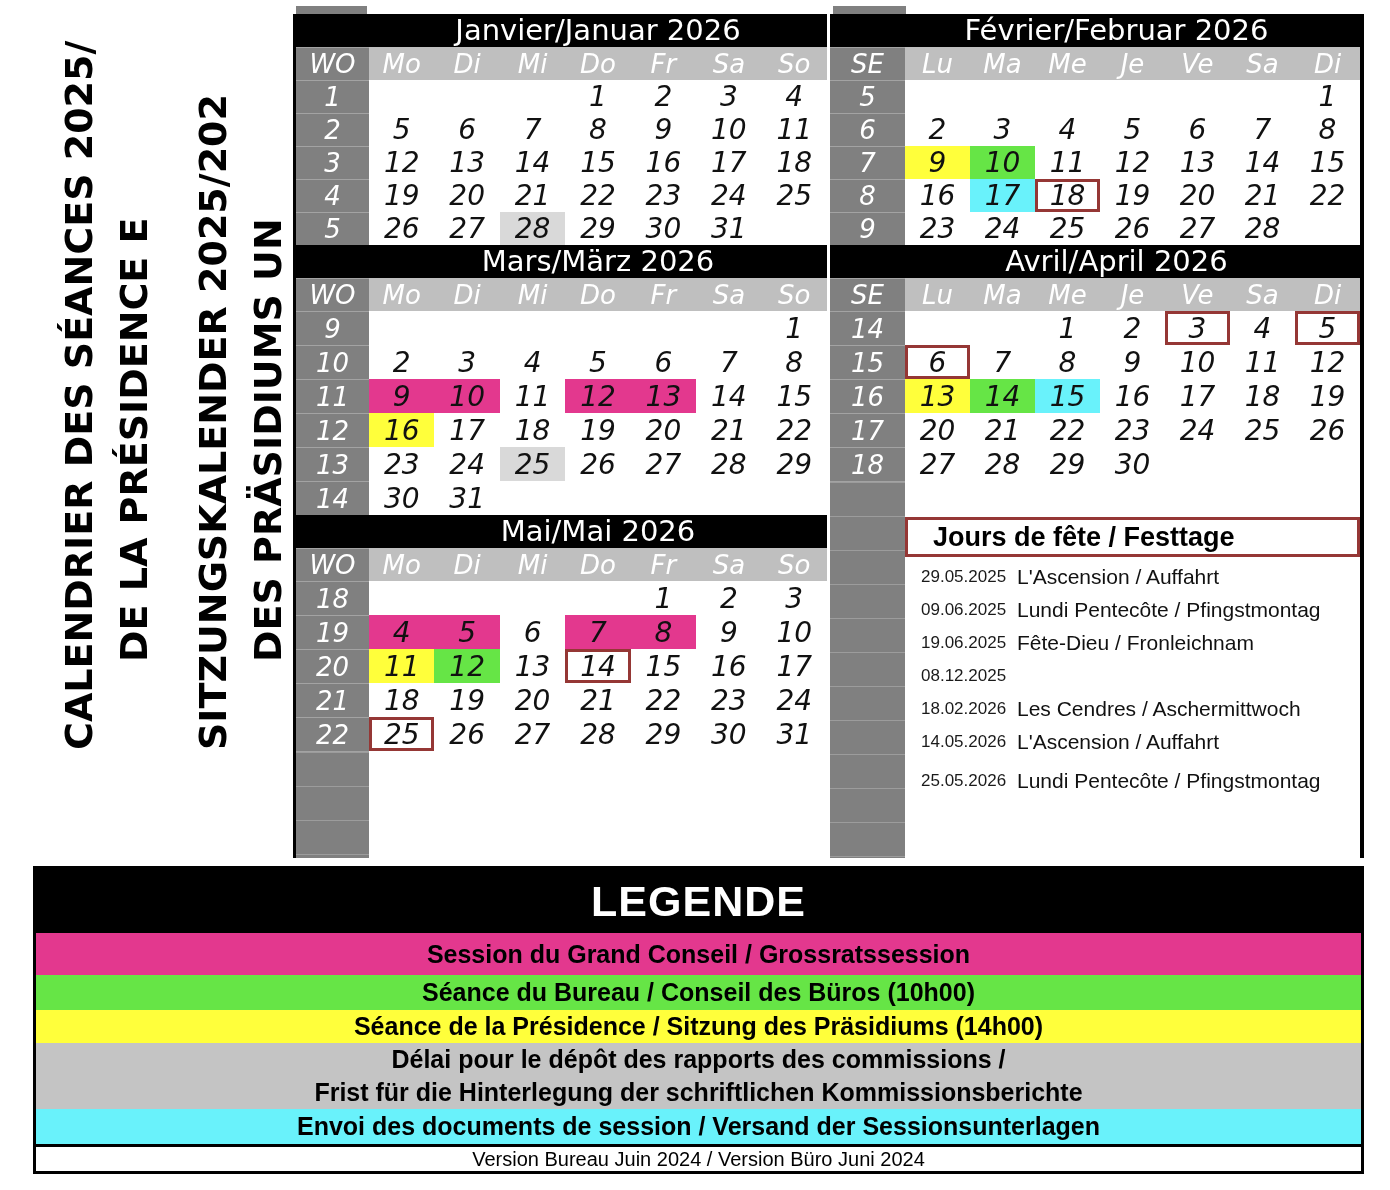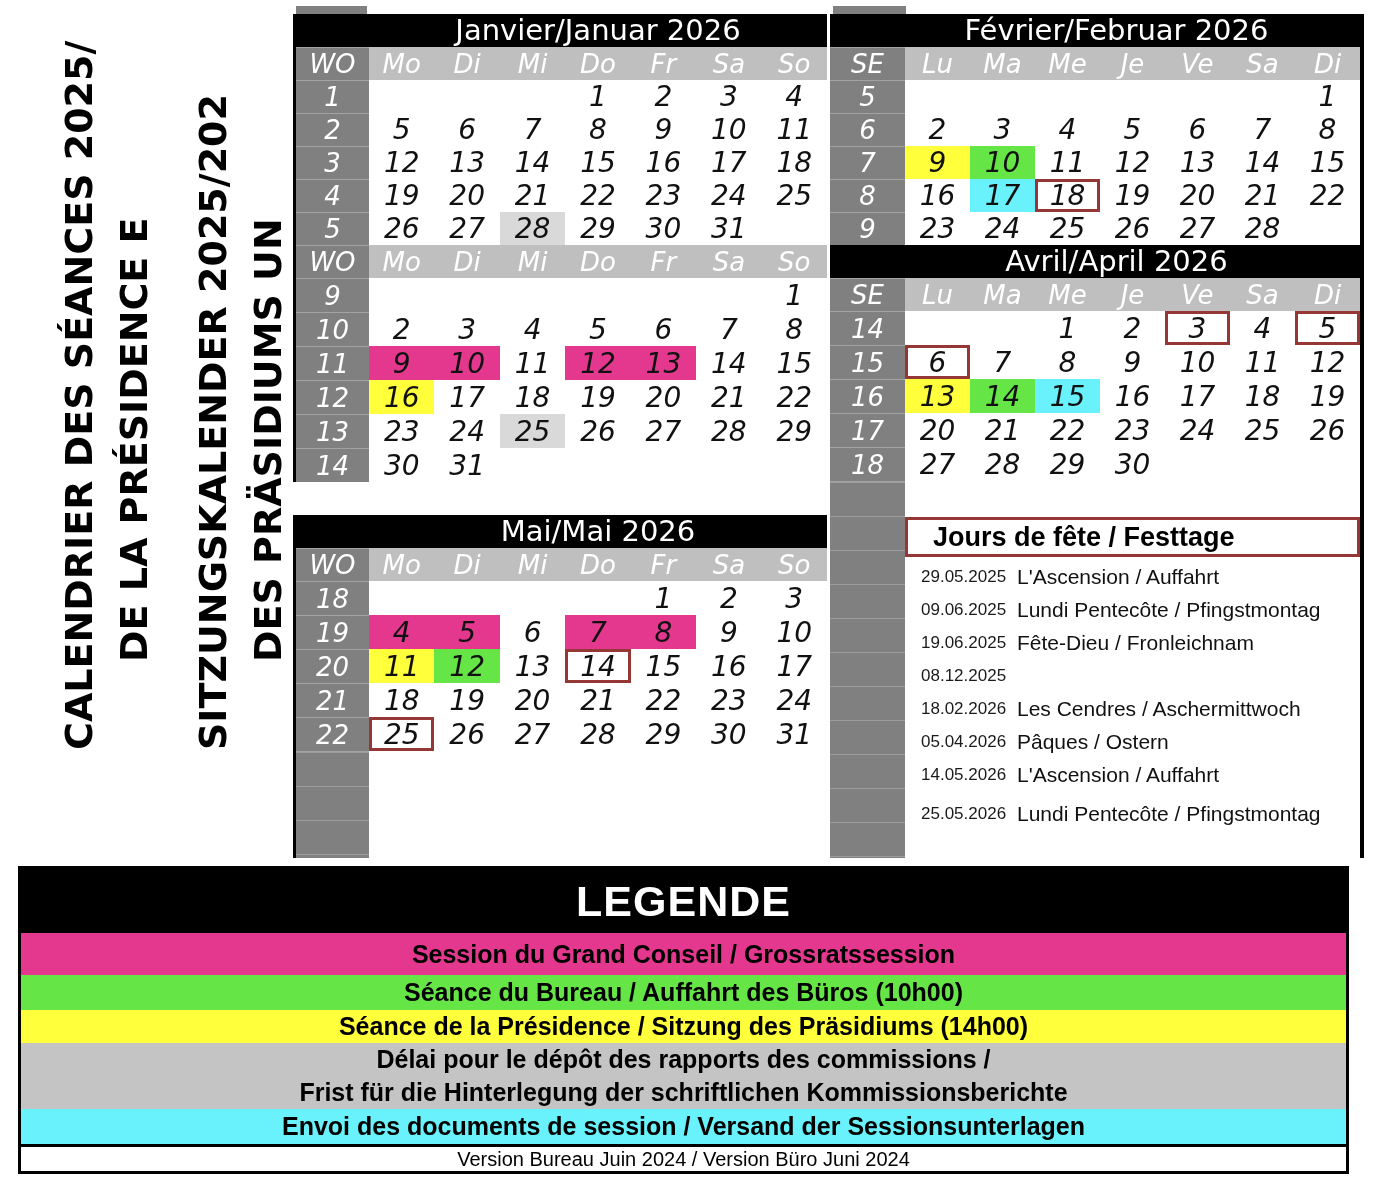--- a/index.html
+++ b/index.html
@@ -56,21 +56,21 @@
   .holidays{position:absolute;left:905px;top:517px;width:455px;}
   .hol-title{border:3px solid var(--dred);background:#fff;height:40px;line-height:34px;
              font-family:"Liberation Sans",sans-serif;font-weight:bold;font-size:27px;padding-left:25px;}
   .hol-list{margin-top:6px;font-family:"Liberation Sans",sans-serif;}
   .hol-row{display:flex;min-height:33px;align-items:flex-start;}
   .hol-row.last{margin-top:6px;}
   .hol-date{width:112px;padding-left:16px;font-size:17px;color:#1a1a1a;line-height:27px;flex:none;}
   .hol-label{font-size:21px;color:#111;line-height:27px;}
 
   
-  .legend{position:absolute;left:18px;top:866px;width:1331px;border:3px solid #000;background:#5eead4;
+  .legend{position:absolute;left:33px;top:866px;width:1331px;border:3px solid #000;background:#5eead4;
           font-family:"Liberation Sans",sans-serif;}
   .leg-title{background:#000;color:#fff;height:64px;line-height:64px;text-align:center;
              font-size:43px;font-weight:bold;letter-spacing:1px;}
   .leg-row{display:flex;flex-direction:column;align-items:center;justify-content:center;
            font-weight:bold;font-size:25px;color:#000;text-align:center;}
   .leg-row .ln{line-height:33px;}
   .bg-pink{background:var(--pink);height:42px;}
   .bg-green{background:var(--green);height:35px;}
   .bg-yellow{background:var(--yellow);height:33px;}
   .bg-gray{background:#C4C4C4;height:66px;}
@@ -219,20 +219,21 @@
           <div class="dc">24</div>
           <div class="dc">25</div>
           <div class="dc">26</div>
           <div class="dc">27</div>
           <div class="dc">28</div>
           <div class="dc"></div>
         </div>
       </div>
   </div>
   <div class="month m-left tall m-mar" id="m-mar">
+    <div class="mtitle">Mars/März 2026</div>
     <div class="mgrid">
         <div class="mrow head">
           <div class="wo">WO</div>
           <div class="dh">Mo</div>
           <div class="dh">Di</div>
           <div class="dh">Mi</div>
           <div class="dh">Do</div>
           <div class="dh">Fr</div>
           <div class="dh">Sa</div>
           <div class="dh">So</div>
@@ -454,41 +455,37 @@
           <div class="hol-label">Fête-Dieu / Fronleichnam</div>
         </div>
         <div class="hol-row">
           <div class="hol-date">08.12.2025</div>
         </div>
         <div class="hol-row">
           <div class="hol-date">18.02.2026</div>
           <div class="hol-label">Les Cendres / Aschermittwoch</div>
         </div>
         <div class="hol-row">
-          <div class="hol-date">05.04.2026</div>
-          <div class="hol-label">Pâques / Ostern</div>
-        </div>
-        <div class="hol-row">
           <div class="hol-date">14.05.2026</div>
           <div class="hol-label">L'Ascension / Auffahrt</div>
         </div>
         <div class="hol-row last">
           <div class="hol-date">25.05.2026</div>
           <div class="hol-label">Lundi Pentecôte / Pfingstmontag</div>
         </div>
       </div>
   </div>
 
   <div class="legend">
     <div class="leg-title">LEGENDE</div>
     <div class="leg-row bg-pink">
       <span class="ln">Session du Grand Conseil / Grossratssession</span>
     </div>
     <div class="leg-row bg-green">
-      <span class="ln">Séance du Bureau / Auffahrt des Büros (10h00)</span>
+      <span class="ln">Séance du Bureau / Conseil des Büros (10h00)</span>
     </div>
     <div class="leg-row bg-yellow">
       <span class="ln">Séance de la Présidence / Sitzung des Präsidiums (14h00)</span>
     </div>
     <div class="leg-row bg-gray">
       <span class="ln">Délai pour le dépôt des rapports des commissions /</span>
       <span class="ln">Frist für die Hinterlegung der schriftlichen Kommissionsberichte</span>
     </div>
     <div class="leg-row bg-cyan">
       <span class="ln">Envoi des documents de session / Versand der Sessionsunterlagen</span>

